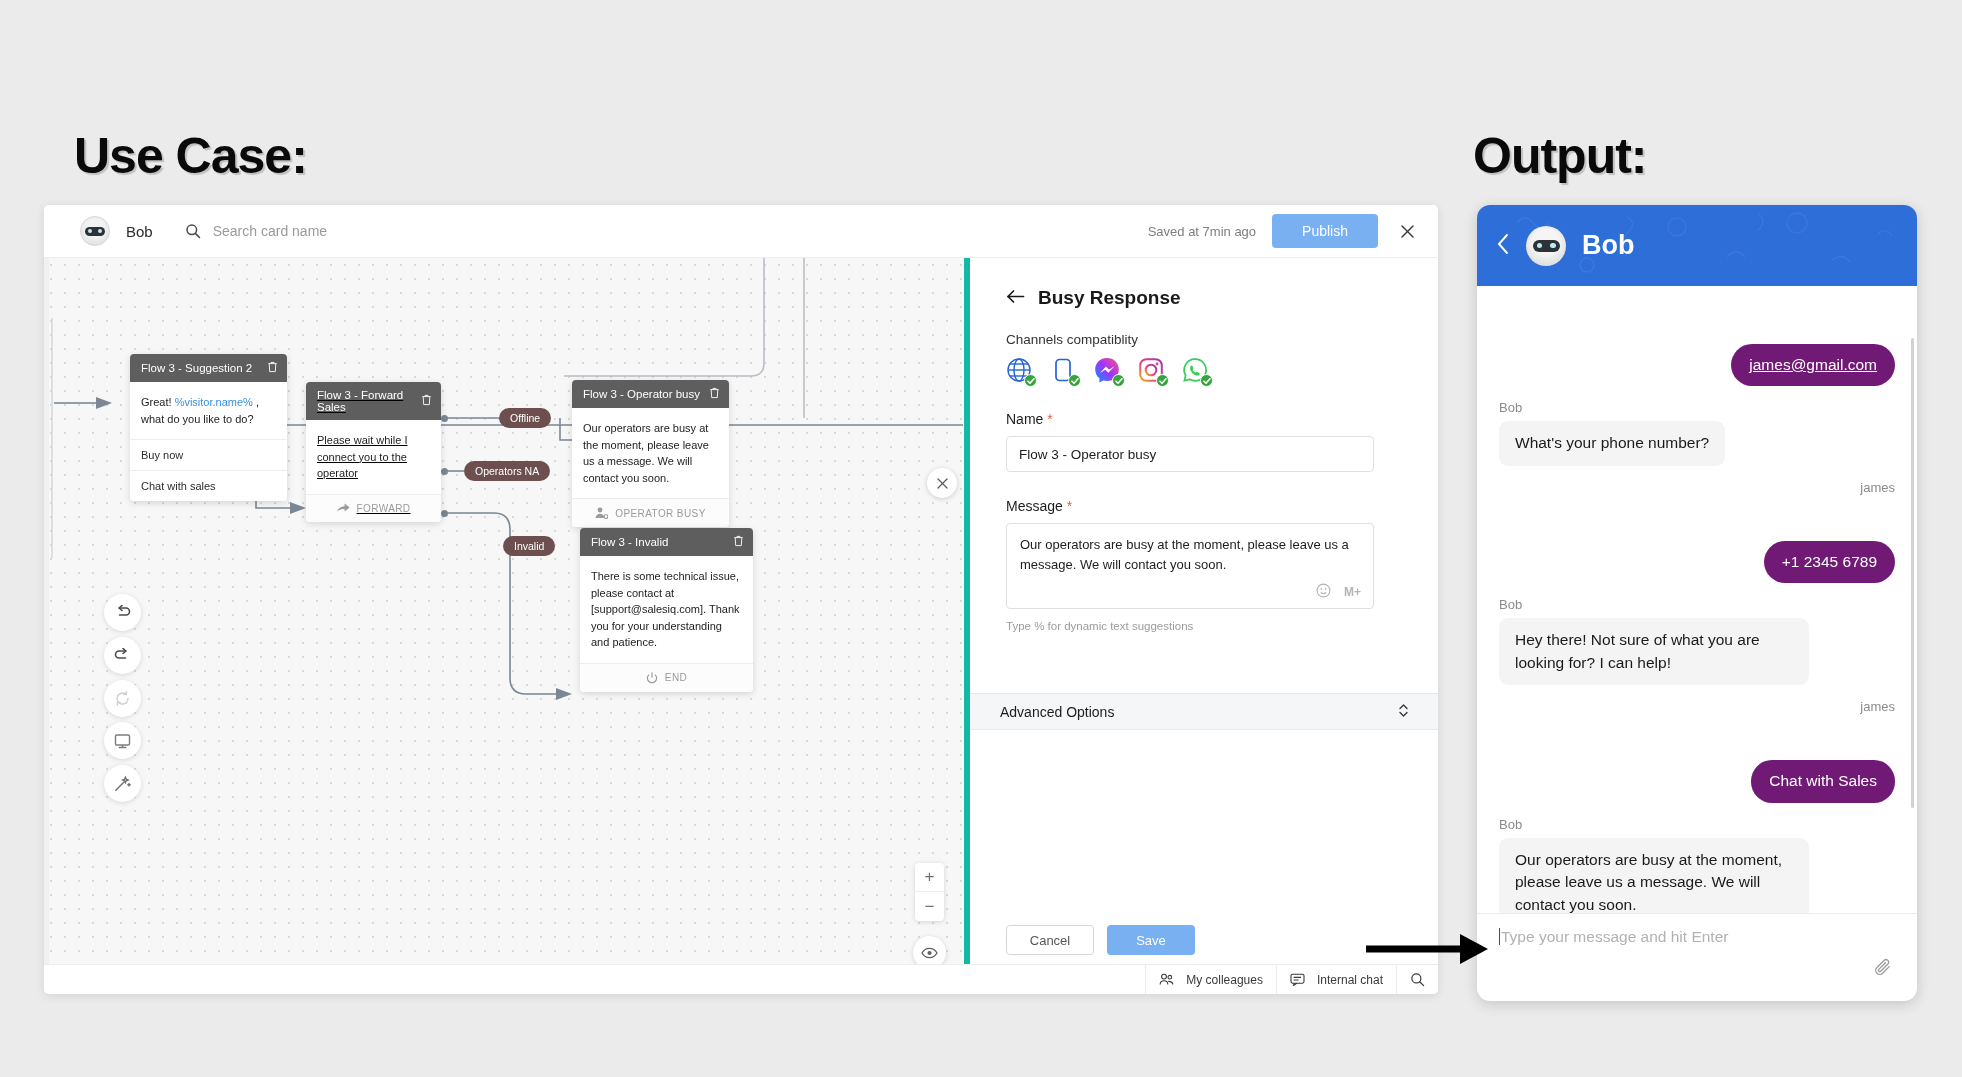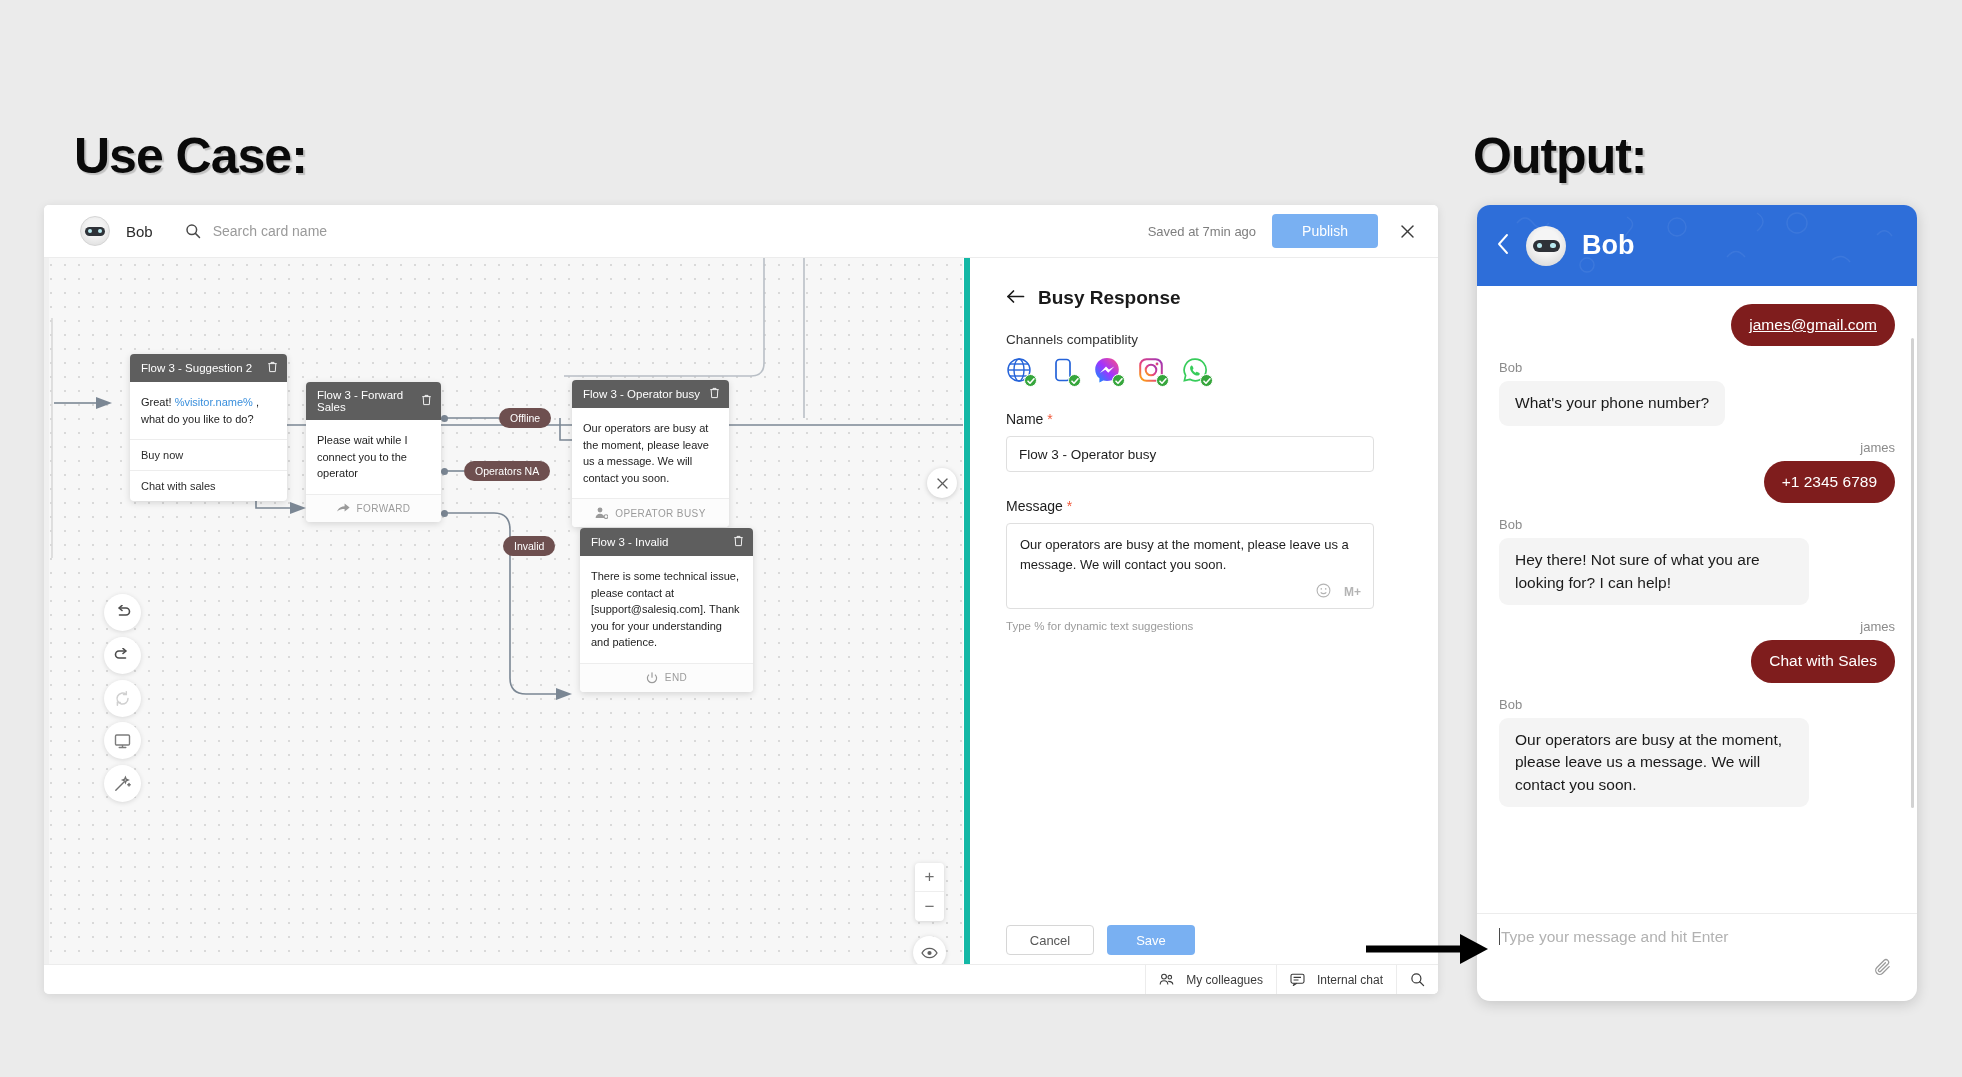--- a/index.html
+++ b/index.html
@@ -283,22 +283,23 @@
   .msg-group { margin-bottom: 14px; }
   .sender { font-size: 13px; color: #8b8b8b; margin-bottom: 6px; }
   .sender.right { text-align: right; }
   .bubble {
     display: inline-block; max-width: 310px;
     font-size: 15.5px; line-height: 1.45;
     padding: 11px 16px; border-radius: 9px;
   }
   .bubble.bot { background: #f4f4f4; color: #1a1a1a; }
   .bubble.user {
-    background: #7f1d1d; color: #fff; border-radius: 21px;
+    background: #701a75; color: #fff; border-radius: 21px;
     padding: 10px 18px;
+    margin-top: 40px;
   }
   .bubble.user.link { text-decoration: underline; }
   .row-right { text-align: right; }
   .chat-scrollbar {
     position: absolute; right: 3px; top: 52px; width: 3px; height: 470px;
     background: #d2d2d2; border-radius: 2px;
   }
   .chat-input {
     flex: 0 0 auto; height: 88px; border-top: 1px solid #ececec;
     position: relative; padding: 14px 22px;
@@ -395,21 +396,21 @@
               </svg>
           </span>
         </div>
         <div class="card-body">
           <span>Great! </span><span class="var">%visitor.name%</span><span> , what do you like to do?</span>
         </div>
         <div class="opt-row">Buy now</div>
         <div class="opt-row">Chat with sales</div>
       </div>
 
-      <div class="card" style="left:262px; top:124px; width:135px;">
+      <div class="card" style="left:262px; top:124px; width:135px;text-decoration:underline;">
         <div class="card-head">
           <span>Flow 3 - Forward Sales</span>
           <span class="trash">
             <svg width="11" height="12" viewBox="0 0 11 12" fill="none" stroke="#ffffff" stroke-width="1">
                 <path d="M1.3 2.6h8.4M4 2.6V1.4h3v1.2M2.2 2.6l.5 8h5.6l.5-8"></path>
               </svg>
           </span>
         </div>
         <div class="card-body">Please wait while I connect you to the operator</div>
         <div class="card-foot">
@@ -623,20 +624,29 @@
                 <circle cx="5.3" cy="5.9" r=".8" fill="#b4b4b4" stroke="none"></circle>
                 <circle cx="9.7" cy="5.9" r=".8" fill="#b4b4b4" stroke="none"></circle>
                 <path d="M4.7 9.3a3.6 3.6 0 0 0 5.6 0"></path>
               </svg>
           </span>
           <span>M+</span>
         </div>
       </div>
       <div class="hint">Type % for dynamic text suggestions</div>
 
+      <div class="adv-bar">
+        <span>Advanced Options</span>
+        <span>
+          <svg width="11" height="15" viewBox="0 0 11 15" fill="none" stroke="#3a3a3a" stroke-width="1.4" stroke-linecap="round" stroke-linejoin="round">
+              <polyline points="2,5.5 5.5,2 9,5.5"></polyline>
+              <polyline points="2,9.5 5.5,13 9,9.5"></polyline>
+            </svg>
+        </span>
+      </div>
 
       <div class="form-actions">
         <button class="btn-cancel">Cancel</button>
         <button class="btn-save">Save</button>
       </div>
     </div>
 
     <div class="status-bar">
       <div class="status-item">
         <svg width="15" height="13" viewBox="0 0 15 13" fill="none" stroke="#3a3a3a" stroke-width="1.1">

